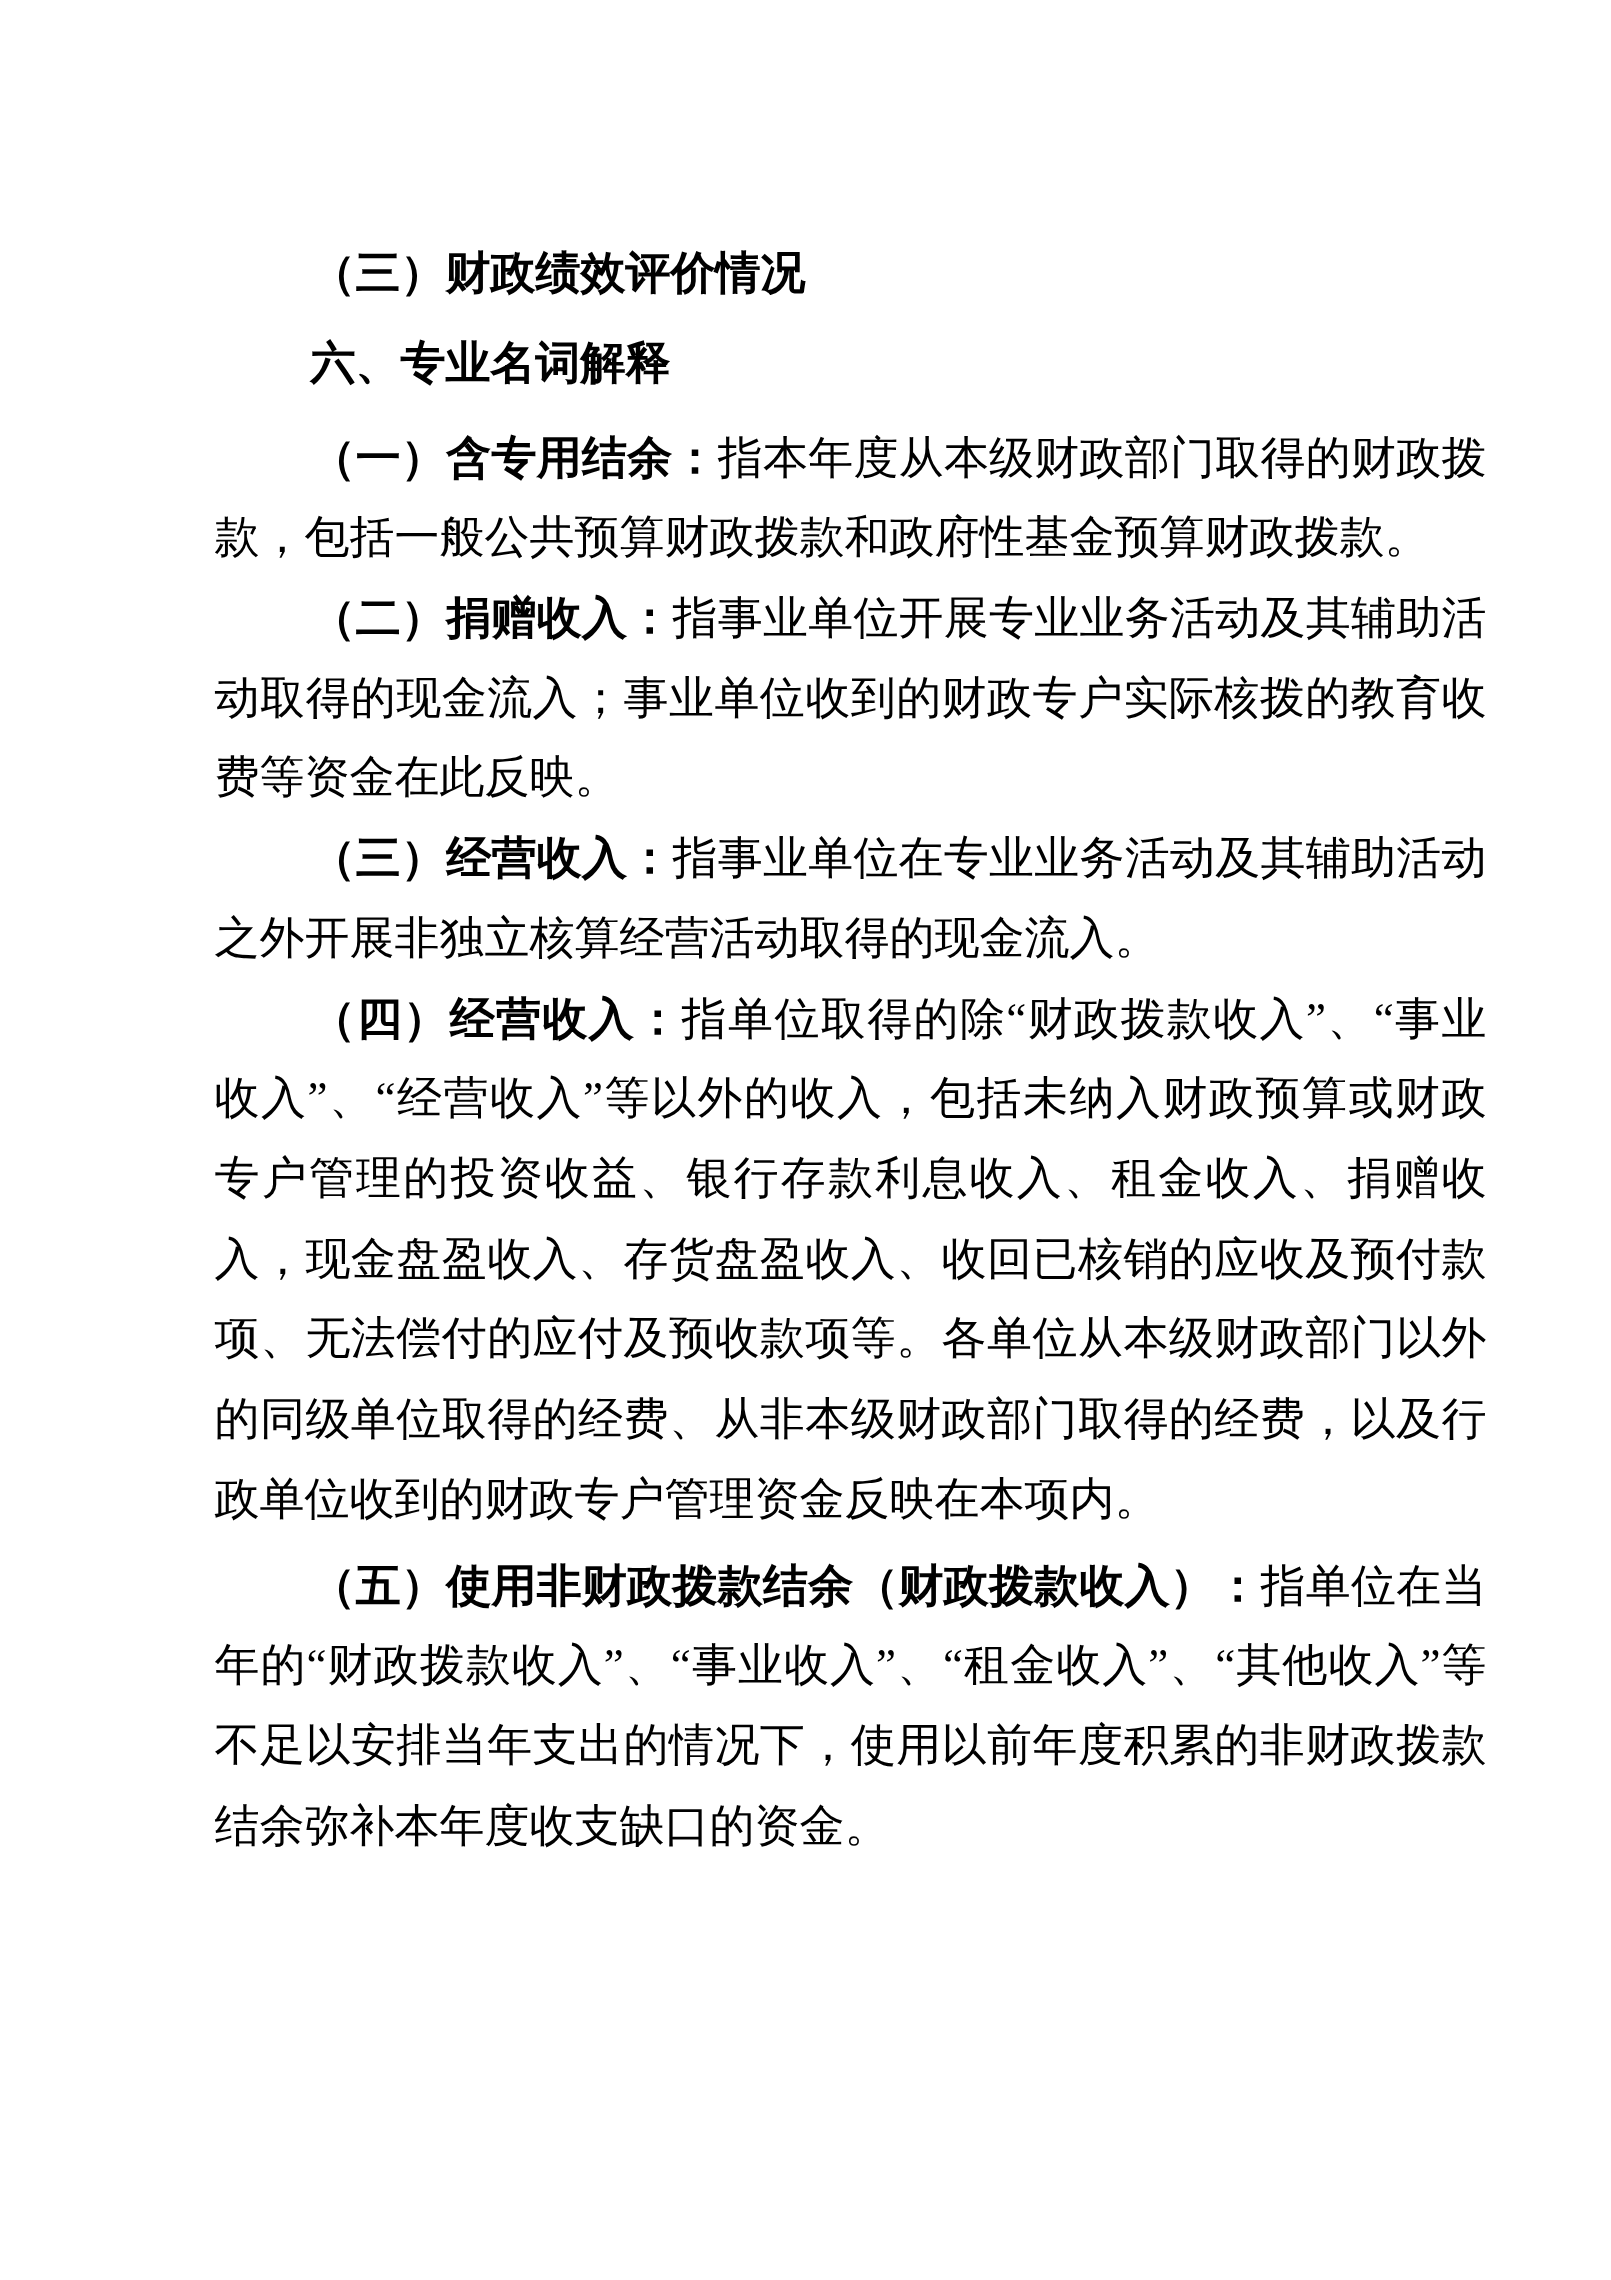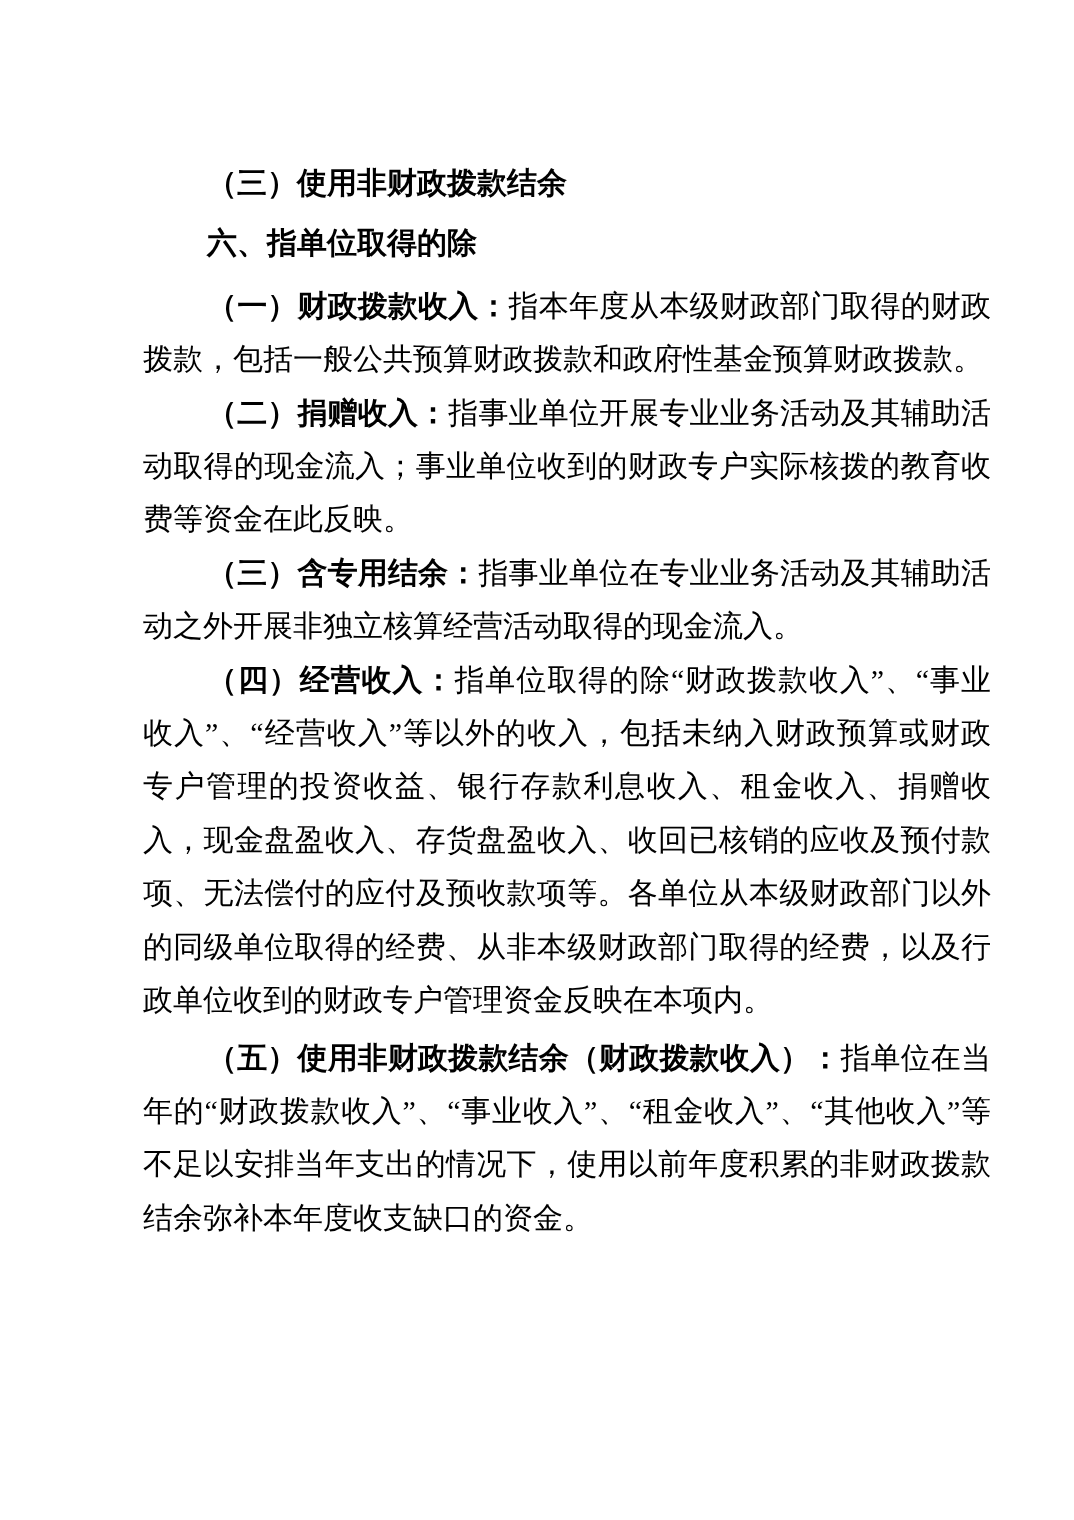--- a/index.html
+++ b/index.html
@@ -46,29 +46,29 @@
   .term-last {
     margin-top: 4px !important;
   }
 </style>
 </head>
 <body>
 
 <div class="page">
   <div class="content">
 
-    <p class="section-heading">（三）使用非财政拨款结余</p>
+    <p class="section-heading">（三）财政绩效评价情况</p>
 
 
-    <p class="terms-heading">六、指单位取得的除</p>
+    <p class="terms-heading">六、专业名词解释</p>
 
-    <p class="term"><span class="lead">（一）财政拨款收入：</span><span>指本年度从本级财政部门取得的财政拨款，包括一般公共预算财政拨款和政府性基金预算财政拨款。</span></p>
+    <p class="term"><span class="lead">（一）含专用结余：</span><span>指本年度从本级财政部门取得的财政拨款，包括一般公共预算财政拨款和政府性基金预算财政拨款。</span></p>
 
     <p class="term"><span class="lead">（二）捐赠收入：</span><span>指事业单位开展专业业务活动及其辅助活动取得的现金流入；事业单位收到的财政专户实际核拨的教育收费等资金在此反映。</span></p>
 
-    <p class="term"><span class="lead">（三）含专用结余：</span><span>指事业单位在专业业务活动及其辅助活动之外开展非独立核算经营活动取得的现金流入。</span></p>
+    <p class="term"><span class="lead">（三）经营收入：</span><span>指事业单位在专业业务活动及其辅助活动之外开展非独立核算经营活动取得的现金流入。</span></p>
 
     <p class="term"><span class="lead">（四）经营收入：</span><span>指单位取得的除“财政拨款收入”、“事业收入”、“经营收入”等以外的收入，包括未纳入财政预算或财政专户管理的投资收益、银行存款利息收入、租金收入、捐赠收入，现金盘盈收入、存货盘盈收入、收回已核销的应收及预付款项、无法偿付的应付及预收款项等。各单位从本级财政部门以外的同级单位取得的经费、从非本级财政部门取得的经费，以及行政单位收到的财政专户管理资金反映在本项内。</span></p>
 
     <p class="term term-last"><span class="lead">（五）使用非财政拨款结余（财政拨款收入）：</span><span>指单位在当年的“财政拨款收入”、“事业收入”、“租金收入”、“其他收入”等不足以安排当年支出的情况下，使用以前年度积累的非财政拨款结余弥补本年度收支缺口的资金。</span></p>
 
   </div>
 </div>
 
 </body></html>

